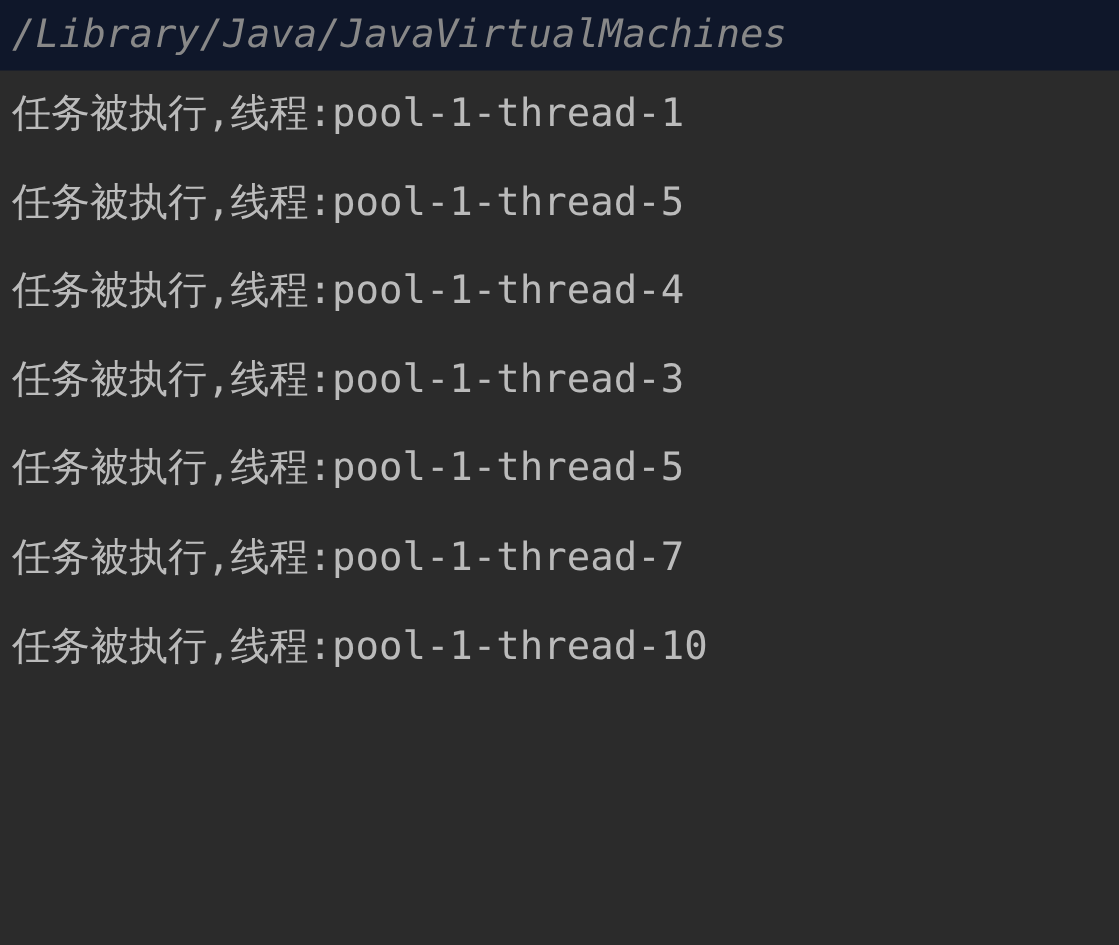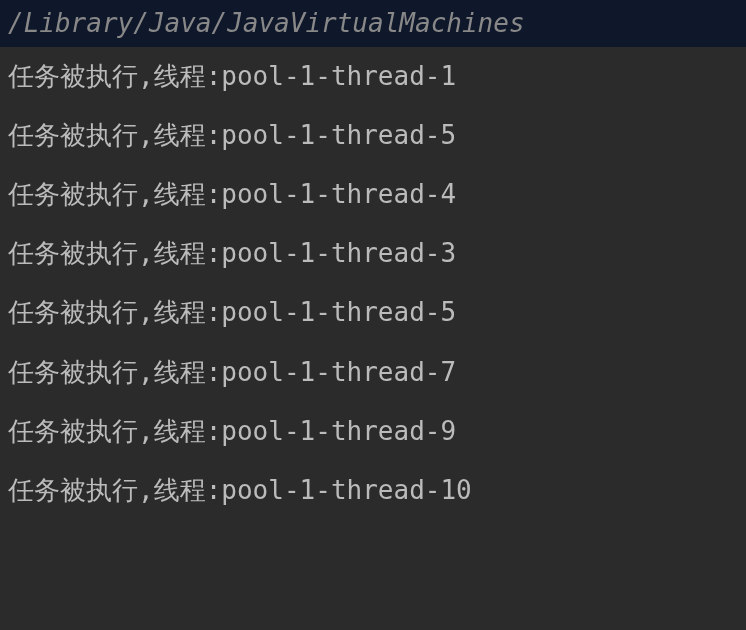--- a/index.html
+++ b/index.html
@@ -40,15 +40,14 @@
 <body>
 
 <div class="console">
   <div class="path-line">/Library/Java/JavaVirtualMachines</div>
   <div class="output-line">任务被执行,线程:pool-1-thread-1</div>
   <div class="output-line">任务被执行,线程:pool-1-thread-5</div>
   <div class="output-line">任务被执行,线程:pool-1-thread-4</div>
   <div class="output-line">任务被执行,线程:pool-1-thread-3</div>
   <div class="output-line">任务被执行,线程:pool-1-thread-5</div>
   <div class="output-line">任务被执行,线程:pool-1-thread-7</div>
-  <div class="output-line">任务被执行,线程:pool-1-thread-9</div>
   <div class="output-line">任务被执行,线程:pool-1-thread-10</div>
 </div>
 
 </body></html>

